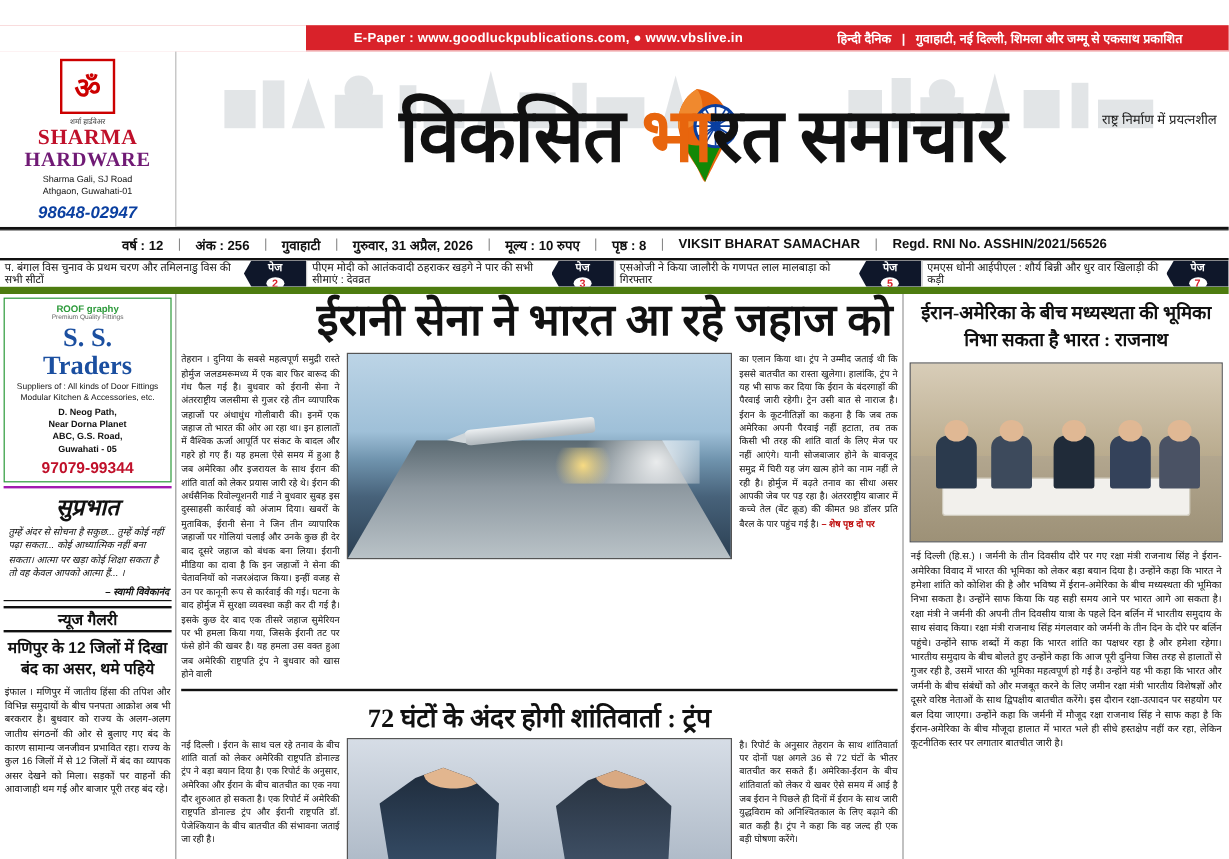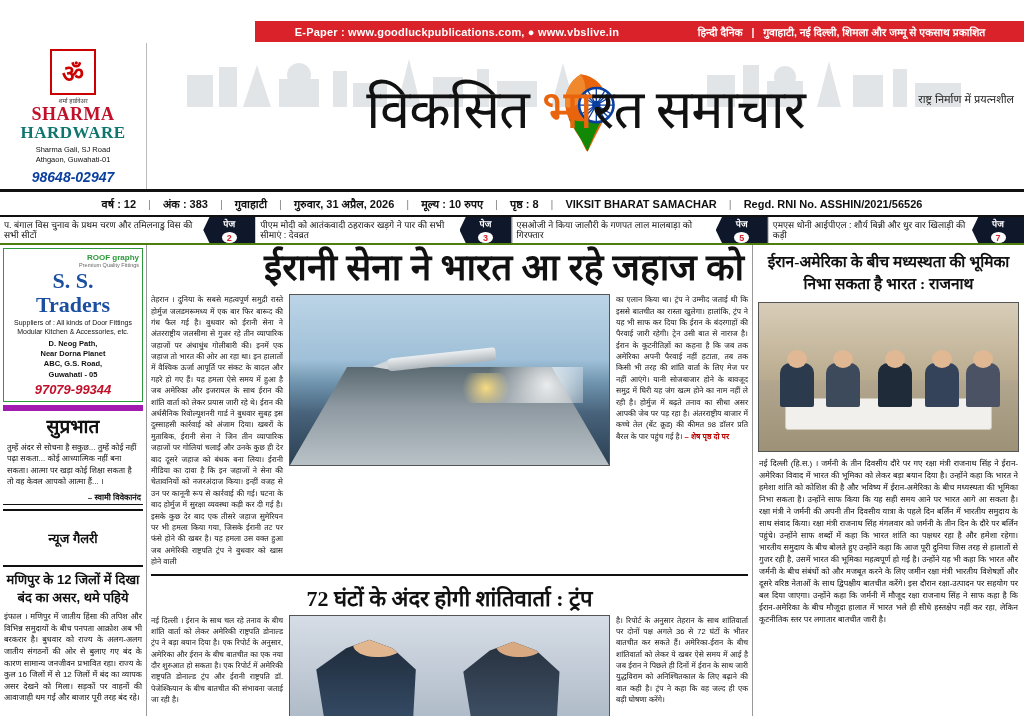--- a/index.html
+++ b/index.html
@@ -38,53 +38,53 @@
     width:147px; border-right:1px solid #bbb; padding:4px 2px 2px;
     text-align:center; background:#fff;
   }
   .adbox-left .logo-sq {
     width:46px; height:46px; margin:2px auto 2px; border:2px solid #c00;
     display:flex; align-items:center; justify-content:center;
     font-size:24px; font-weight:bold; color:#c00; font-family:"Liberation Serif", serif;
   }
   .adbox-left .tiny { font-size:6px; color:#333; }
   .adbox-left .t1 { font-size:18px; font-weight:bold; color:#c0102a; letter-spacing:.5px; line-height:1.05; font-family:"Liberation Serif", serif;}
-  .adbox-left .t2 { font-size:17px; font-weight:bold; color:#0f766e; letter-spacing:.5px; line-height:1.05; margin-bottom:3px; font-family:"Liberation Serif", serif;}
+  .adbox-left .t2 { font-size:17px; font-weight:bold; color:#701a75; letter-spacing:.5px; line-height:1.05; margin-bottom:3px; font-family:"Liberation Serif", serif;}
   .adbox-left .addr { font-size:7.5px; color:#111; line-height:1.35; }
   .adbox-left .phone { font-size:14px; font-weight:bold; color:#0a3fa0; margin-top:4px;font-style:italic; }
 
   .mast-main { flex:1; position:relative; padding-top:4px; }
   .mast-tag {
     position:absolute; right:10px; top:48px; font-size:11px; color:#222;
   }
   .mast-skyline {
     position:absolute; left:0; right:0; top:2px; height:62px;
     opacity:.28;
   }
   .mast-title {
     position:relative; text-align:center; font-family:"Liberation Serif", serif;
-    font-size:54px; font-weight:normal; color:#111; line-height:1;
+    font-size:62px; font-weight:bold; color:#111; line-height:1;
     margin-top:36px; letter-spacing:-1px;
   }
   .mast-title .em { color:#e8650d; }
   .mast-emblem {
     position:absolute; left:50%; transform:translateX(-50%); top:26px;
     width:86px; height:86px;
   }
 
   
   .infobar {
     display:flex; align-items:center; justify-content:center; gap:12px;
     height:26px; font-size:11px; font-weight:bold; color:#111;
     border-bottom:2px solid #111; border-top:1px solid #111;
   }
   .infobar span.sep { color:#888; font-weight:normal; }
 
   
-  .teaserbar { display:flex; height:28px; border-bottom:2px solid #4d7c0f; }
+  .teaserbar { display:flex; height:28px; border-bottom:6px solid #4d7c0f; }
   .teaser { flex:1; display:flex; align-items:center; border-right:1px solid #ccc; }
   .teaser:last-child { border-right:none; }
   .teaser .txt {
     flex:1; font-size:9px; line-height:1.15; padding:1px 4px; color:#111;
   }
   .teaser .pagetag {
     width:52px; height:100%; background:#0f172a; color:#fff;
     font-size:9px; font-weight:bold; display:flex; align-items:center;
     justify-content:center; gap:2px;
     clip-path: polygon(12% 0, 100% 0, 100% 100%, 12% 100%, 0 50%);
@@ -99,35 +99,35 @@
   
   .body {
     display:flex; height:472px;
   }
   .col-left { width:147px; border-right:1px solid #999; padding:0; }
   .col-mid { flex:1; padding:0 4px; }
   .col-right { width:272px; border-left:1px solid #999; }
 
   
   .ss-ad { border:1px solid #2c9a3a; margin:3px; padding:4px 3px; text-align:center; background:#fff; }
-  .ss-ad .brand { font-size:8px; color:#2c9a3a; font-weight:bold;text-align:right; }
+  .ss-ad .brand { font-size:8px; color:#2c9a3a; font-weight:bold; }
   .ss-ad .brand small { display:block; font-size:5.5px; color:#666; font-weight:normal;}
   .ss-ad .name { font-family:"Liberation Serif", serif; font-size:22px; font-weight:bold; color:#1b4fa0; line-height:1; margin:2px 0;}
   .ss-ad .desc { font-size:7px; color:#111; line-height:1.3; }
   .ss-ad .addr { font-size:7.5px; font-weight:bold; color:#111; line-height:1.35; margin-top:3px;}
-  .ss-ad .phone { font-size:13px; font-weight:bold; color:#c0102a; margin-top:2px;font-style:italic;}
-
-  .subh-box { margin:3px; border-top:6px solid #a21caf; border-bottom:1px solid #111; padding:2px; text-align:center;}
+  .ss-ad .phone { font-size:13px; font-weight:bold; color:#c0102a; margin-top:2px;}
+
+  .subh-box { margin:3px; border-top:2px solid #a21caf; border-bottom:1px solid #111; padding:2px; text-align:center;font-style:italic;}
   .subh-box .title { font-size:19px; font-weight:bold; color:#111; font-family:"Liberation Serif", serif;}
   .subh-box .quote { font-size:8px; text-align:left; line-height:1.45; padding:3px 2px; color:#111;}
   .subh-box .sig { font-size:8px; text-align:right; font-weight:bold; color:#111; }
 
   .gallery-head {
     margin:4px 3px 2px; text-align:center; font-size:13px; font-weight:bold;
-    border-top:2px solid #111; border-bottom:2px solid #111; padding:18px 0;
+    border-top:2px solid #111; border-bottom:2px solid #111; padding:0 0;
   }
   .gallery-lead { font-size:13px; font-weight:bold; text-align:center; line-height:1.35; padding:2px 4px;}
   .gallery-body { font-size:8px; line-height:1.45; text-align:justify; padding:3px 4px; }
 
   
   .kicker { text-align:center; font-size:17px; font-weight:bold; padding:4px 0 2px; }
   .headline {
     text-align:right; font-family:"Liberation Serif", serif; font-weight:bold;
     font-size:37px; line-height:1.22; color:#111; padding:0 4px 4px;
   }
@@ -275,21 +275,21 @@
 
       <div class="mast-title">
         <span>विकसित </span><span class="em">भा</span><span>रत समाचार</span>
       </div>
     </div>
   </div>
 
   <div class="infobar">
     <span>वर्ष : 12</span>
       <span class="sep">|</span>
-    <span>अंक : 383</span>
+    <span>अंक : 256</span>
       <span class="sep">|</span>
     <span>गुवाहाटी</span>
       <span class="sep">|</span>
     <span>गुरुवार, 31 अप्रैल, 2026</span>
       <span class="sep">|</span>
     <span>मूल्य : 10 रुपए</span>
       <span class="sep">|</span>
     <span>पृष्ठ : 8</span>
       <span class="sep">|</span>
     <span>VIKSIT BHARAT SAMACHAR</span>

